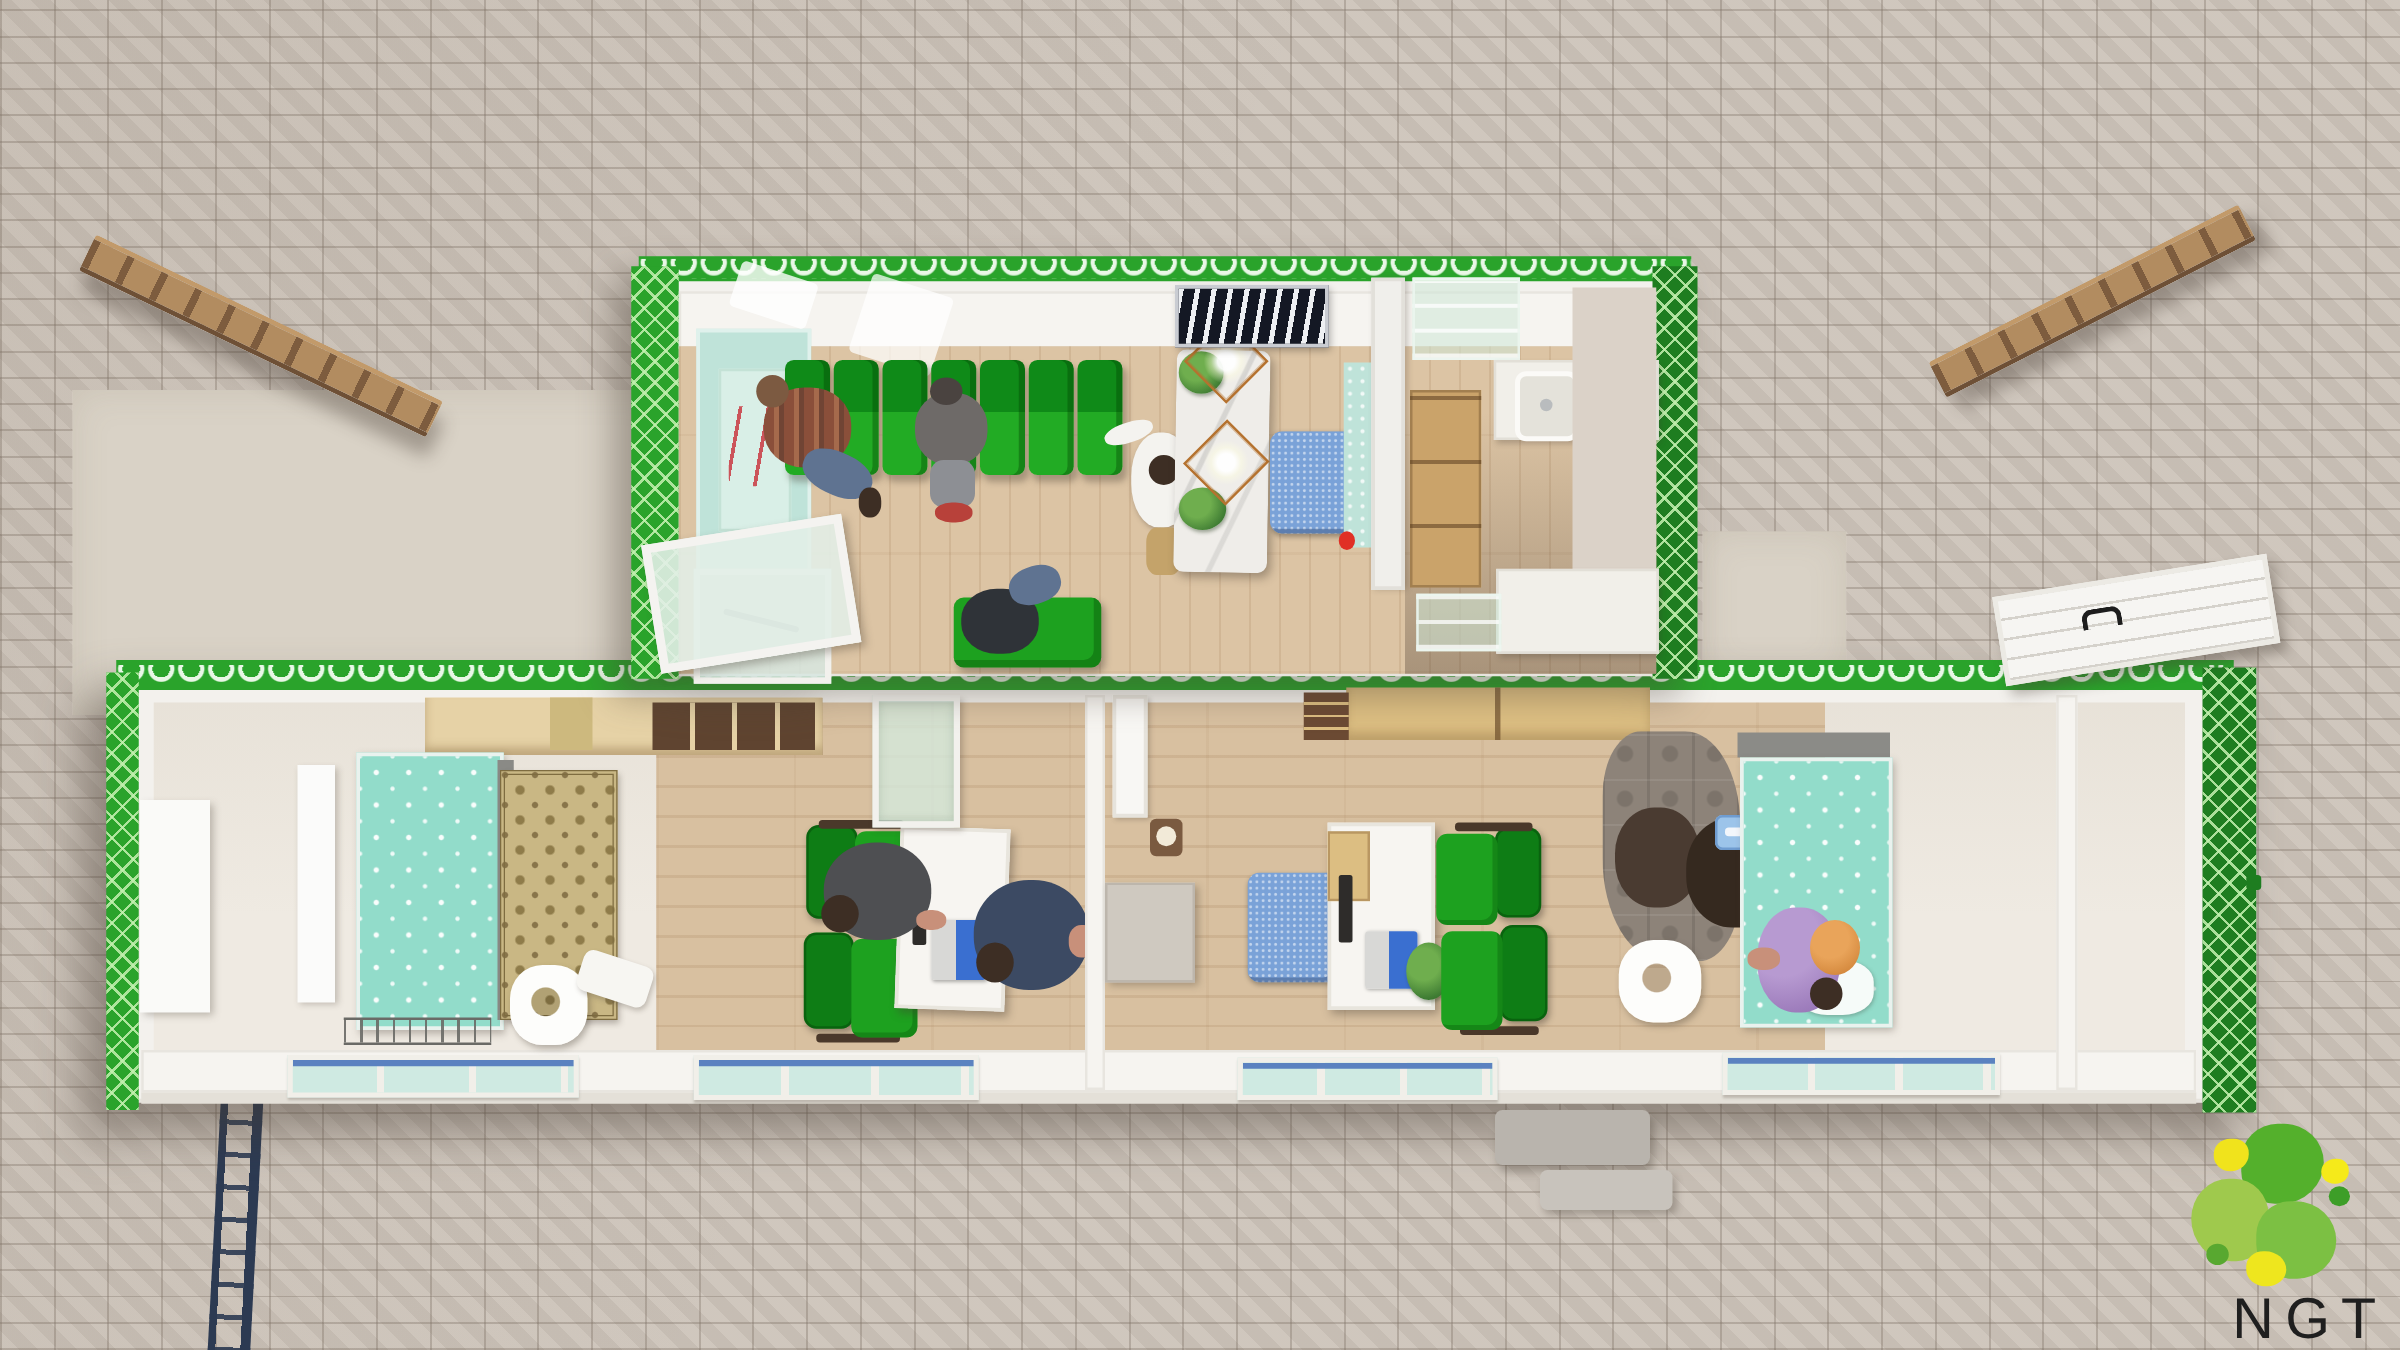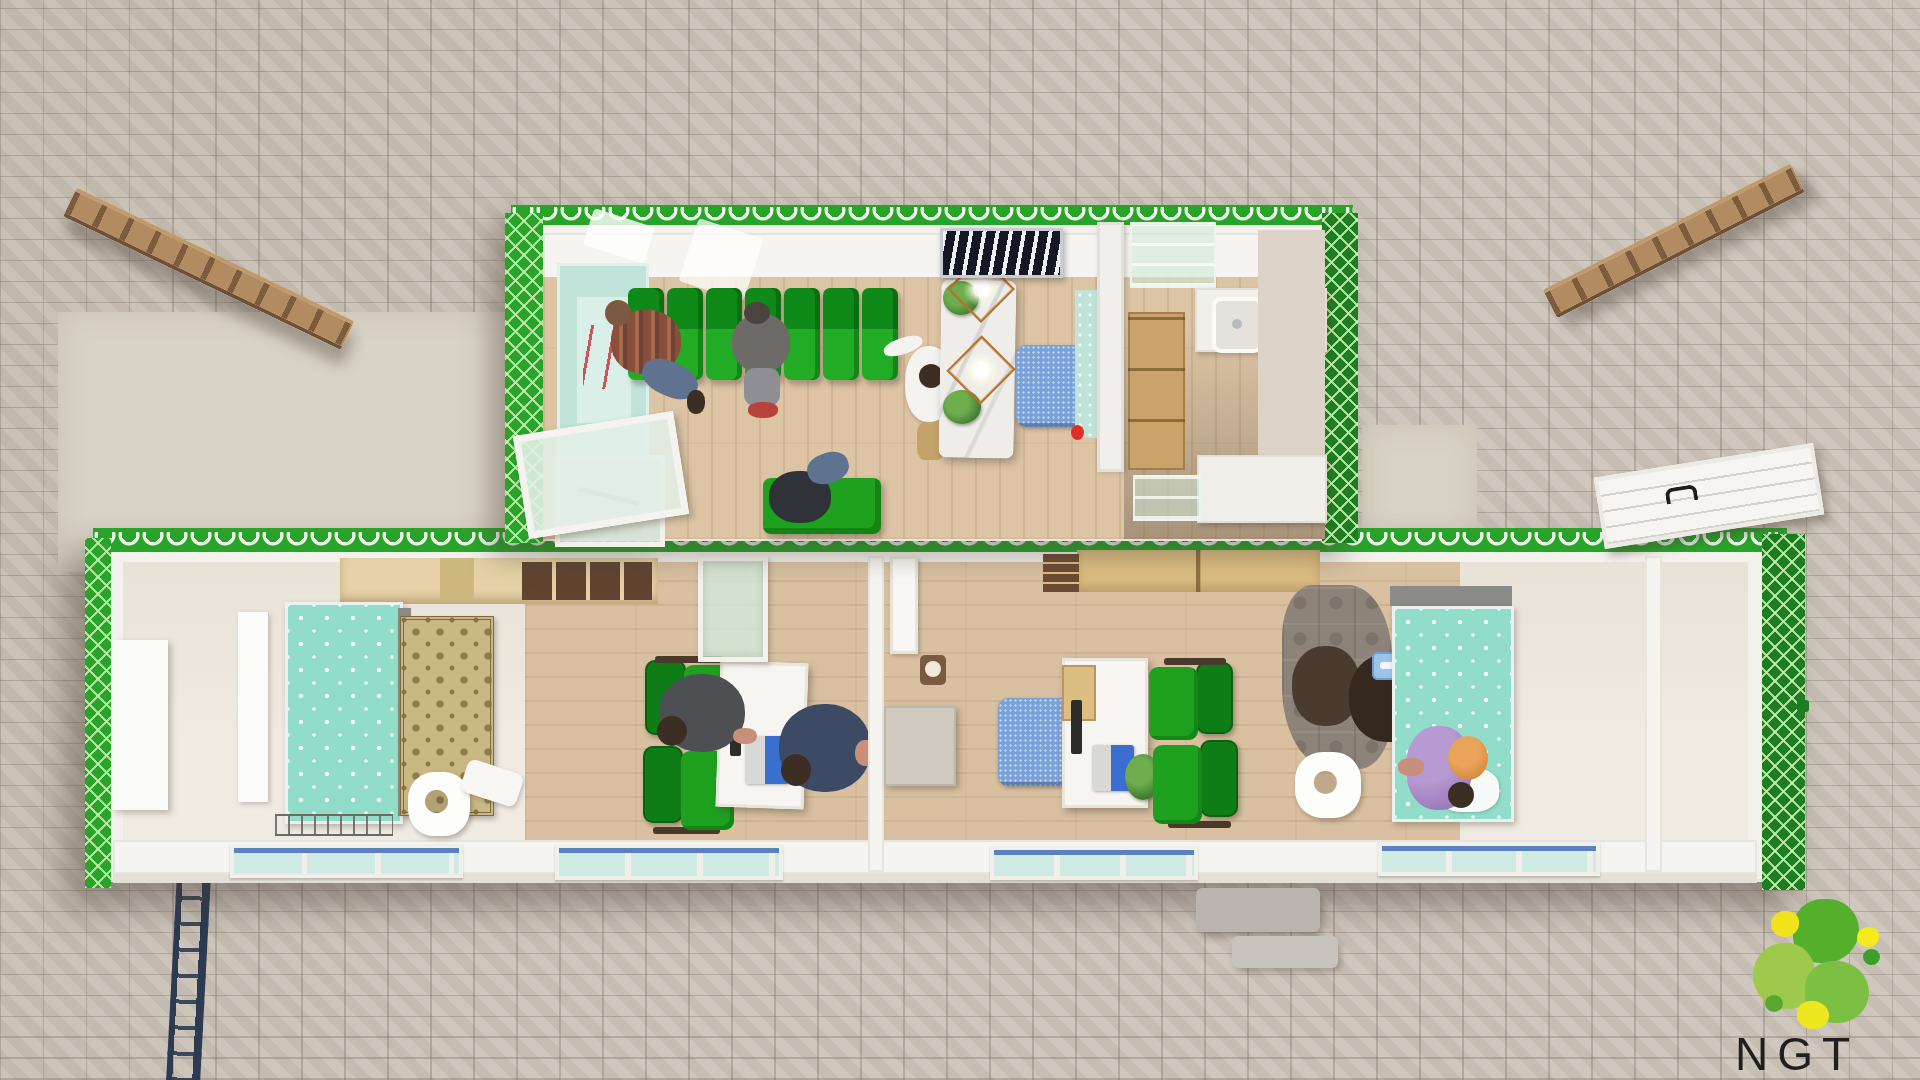--- a/index.html
+++ b/index.html
@@ -307,16 +307,16 @@
 
   <div class="abs" style="left:1735px;top:885px;width:175px;height:200px;">
     <div class="blob" style="left:58px;top:14px;width:66px;height:64px;background:#54b02c;border-radius:48% 52% 56% 44%;"></div>
     <div class="blob" style="left:18px;top:58px;width:62px;height:66px;background:#9fc94d;border-radius:52% 48% 45% 55%;"></div>
     <div class="blob" style="left:70px;top:76px;width:64px;height:62px;background:#7cc043;border-radius:46% 54% 52% 48%;"></div>
     <div class="blob" style="left:36px;top:26px;width:28px;height:26px;background:#f0e31c;border-radius:50% 45% 55% 50%;"></div>
     <div class="blob" style="left:122px;top:42px;width:22px;height:20px;background:#f5ea1a;border-radius:55% 45% 50% 50%;"></div>
     <div class="blob" style="left:128px;top:64px;width:17px;height:16px;background:#3d9e28;border-radius:50%;"></div>
     <div class="blob" style="left:62px;top:116px;width:32px;height:28px;background:#eee61e;border-radius:45% 55% 50% 50%;"></div>
     <div class="blob" style="left:30px;top:110px;width:18px;height:17px;background:#58a830;border-radius:50%;"></div>
-    <div class="abs logo-text" style="left:0;top:142px;width:175px;text-align:left;">NGT</div>
+    <div class="abs logo-text" style="left:0;top:142px;width:175px;text-align:right;">NGT</div>
   </div>
 
 </div>
 
 </body></html>

